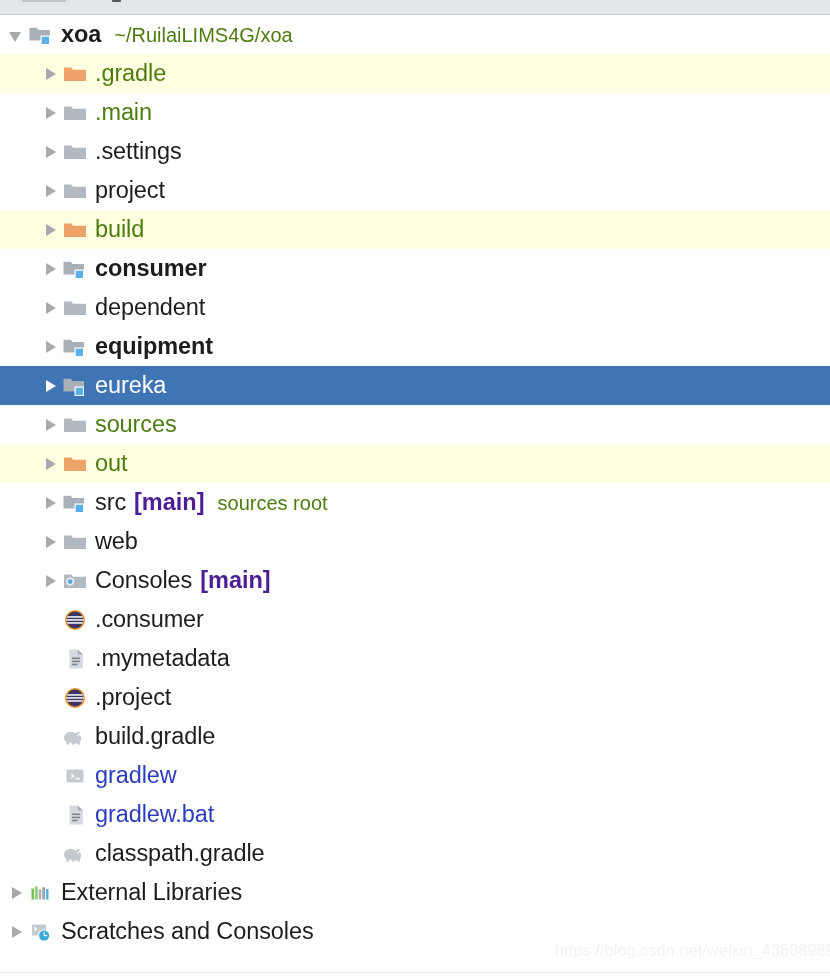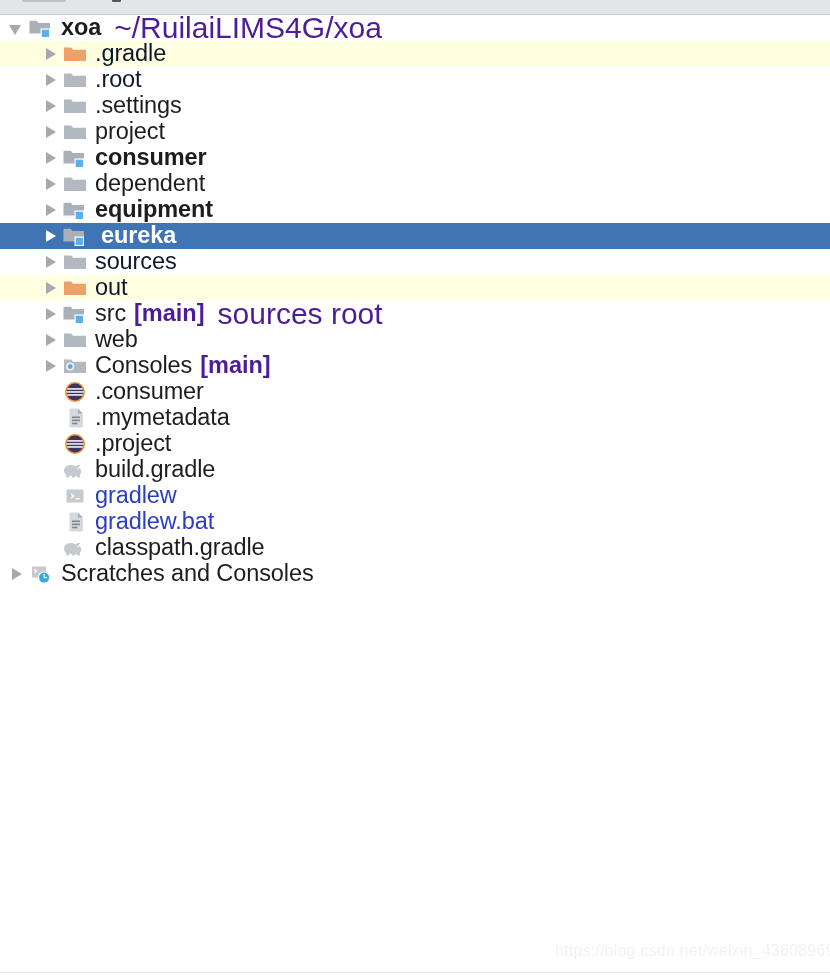--- a/index.html
+++ b/index.html
@@ -39,21 +39,21 @@
     top: 15px; left: 0;
     width: 830px;
     height: 945px;
     background: #ffffff;
   }
 
   .tree-row {
     position: relative;
     display: flex;
     align-items: center;
-    height: 26px;
+    height: 39px;
     width: 830px;
     box-sizing: border-box;
     white-space: nowrap;
   }
   .tree-row.excluded { background: #feffe1; }
   .tree-row.selected { background: #3f75b5; }
 
   
   .indent { display: inline-block; flex: none; }
 
@@ -97,26 +97,26 @@
   .ic svg { display: block; width: 26px; height: 26px; }
 
   
   .lbl {
     font-size: 23.5px;
     color: #1d1d1f;
     letter-spacing: -0.1px;
     line-height: 1;
   }
   .lbl.bold { font-weight: bold; }
-  .lbl.excl { color: #0f172a; }
+  .lbl.excl { color: #4d7c0f; }
   .lbl.blue { color: #2b3ec0; text-align: center; }
-  .lbl.white { color: #ffffff; font-weight: bold; margin-left: 6px; }
+  .lbl.white { color: #ffffff; font-weight: normal; }
   .sub {
-    font-size: 30px;
-    color: #4c1d95;
+    font-size: 20px;
+    color: #4d7c0f;
     margin-left: 13px;
     line-height: 1;
   }
   .mod {
     font-size: 23.5px;
     font-weight: bold;
     color: #4c1d95;
     margin-left: 8px;
     line-height: 1;
   }
@@ -173,41 +173,51 @@
       <span class="lbl excl">.gradle</span>
     </div>
     <div class="tree-row">
       <span class="indent" style="width: 40px;"></span>
       <span class="twisty collapsed"></span>
       <span class="ic">
         <svg viewBox="0 0 26 26">
       <path d="M2 6.5h7.2l1.8 2.2H24v11.3H2z" fill="#b3b9c0"></path>
     </svg>
       </span>
-      <span class="lbl excl">.root</span>
+      <span class="lbl excl">.main</span>
     </div>
     <div class="tree-row">
       <span class="indent" style="width: 40px;"></span>
       <span class="twisty collapsed"></span>
       <span class="ic">
         <svg viewBox="0 0 26 26">
       <path d="M2 6.5h7.2l1.8 2.2H24v11.3H2z" fill="#b3b9c0"></path>
     </svg>
       </span>
       <span class="lbl">.settings</span>
     </div>
     <div class="tree-row">
       <span class="indent" style="width: 40px;"></span>
       <span class="twisty collapsed"></span>
       <span class="ic">
         <svg viewBox="0 0 26 26">
       <path d="M2 6.5h7.2l1.8 2.2H24v11.3H2z" fill="#b3b9c0"></path>
     </svg>
       </span>
       <span class="lbl">project</span>
+    </div>
+    <div class="tree-row excluded">
+      <span class="indent" style="width: 40px;"></span>
+      <span class="twisty collapsed"></span>
+      <span class="ic">
+        <svg viewBox="0 0 26 26">
+      <path d="M2 6.5h7.2l1.8 2.2H24v11.3H2z" fill="#eda26a"></path>
+    </svg>
+      </span>
+      <span class="lbl excl">build</span>
     </div>
     <div class="tree-row">
       <span class="indent" style="width: 40px;"></span>
       <span class="twisty collapsed"></span>
       <span class="ic">
         <svg viewBox="0 0 26 26">
       <path d="M1.5 5.8h7.2l1.8 2.2H22v10.5H1.5z" fill="#a9b0b8"></path>
       <rect x="12.5" y="13.5" width="9.5" height="9.5" fill="#ffffff"></rect>
       <rect x="13.7" y="14.7" width="7.3" height="7.3" fill="#5ab0e8"></rect>
     </svg>
@@ -387,20 +397,34 @@
     <div class="tree-row">
       <span class="indent" style="width: 40px;"></span>
       <span class="twisty none"></span>
       <span class="ic">
         <svg viewBox="0 0 26 26">
       <path d="M4.2 17.8c-1.4-1-2.2-2.6-2.2-4.3 0-3.2 2.9-5.6 6.6-5.6 2 0 3.6.5 5 1.5 1.1-.9 2.4-1.3 3.7-1.3.5 0 .9.1 1.2.2-.9.5-1.6 1.3-1.9 2.3 1.6 1 2.6 2.5 2.6 4.2 0 1.2-.5 2.3-1.3 3.2v2.6h-2.6v-1.5c-.7.2-1.5.4-2.3.4h-.4v1.1H9.9v-1.6c-.9-.2-1.8-.6-2.5-1.1v2.7H4.2z" fill="#c5cad0"></path>
       <circle cx="16.1" cy="11.5" r=".85" fill="#ffffff"></circle>
     </svg>
       </span>
       <span class="lbl">classpath.gradle</span>
+    </div>
+    <div class="tree-row">
+      <span class="indent" style="width: 6px;"></span>
+      <span class="twisty collapsed"></span>
+      <span class="ic">
+        <svg viewBox="0 0 26 26">
+      <rect x="3.5" y="8.5" width="2.6" height="11" fill="#77c05a"></rect>
+      <rect x="7.1" y="6.5" width="2.6" height="13" fill="#8ecb72"></rect>
+      <rect x="10.7" y="9.5" width="2.6" height="10" fill="#aeb4ba"></rect>
+      <rect x="14.3" y="7.2" width="2.6" height="12.3" fill="#9aa1a8"></rect>
+      <rect x="17.9" y="9.0" width="2.6" height="10.5" fill="#5ab0e8"></rect>
+    </svg>
+      </span>
+      <span class="lbl">External Libraries</span>
     </div>
     <div class="tree-row">
       <span class="indent" style="width: 6px;"></span>
       <span class="twisty collapsed"></span>
       <span class="ic">
         <svg viewBox="0 0 26 26">
       <path d="M4 5.5h14v11H4z" fill="#c5cad0"></path>
       <path d="M6.4 7.6l3.1 2.5-3.1 2.5v-1.8l1.2-.7-1.2-.7z" fill="#ffffff"></path>
       <circle cx="16.1" cy="16.6" r="6.1" fill="#ffffff"></circle>
       <circle cx="16.1" cy="16.6" r="5.0" fill="#36a9df"></circle>

